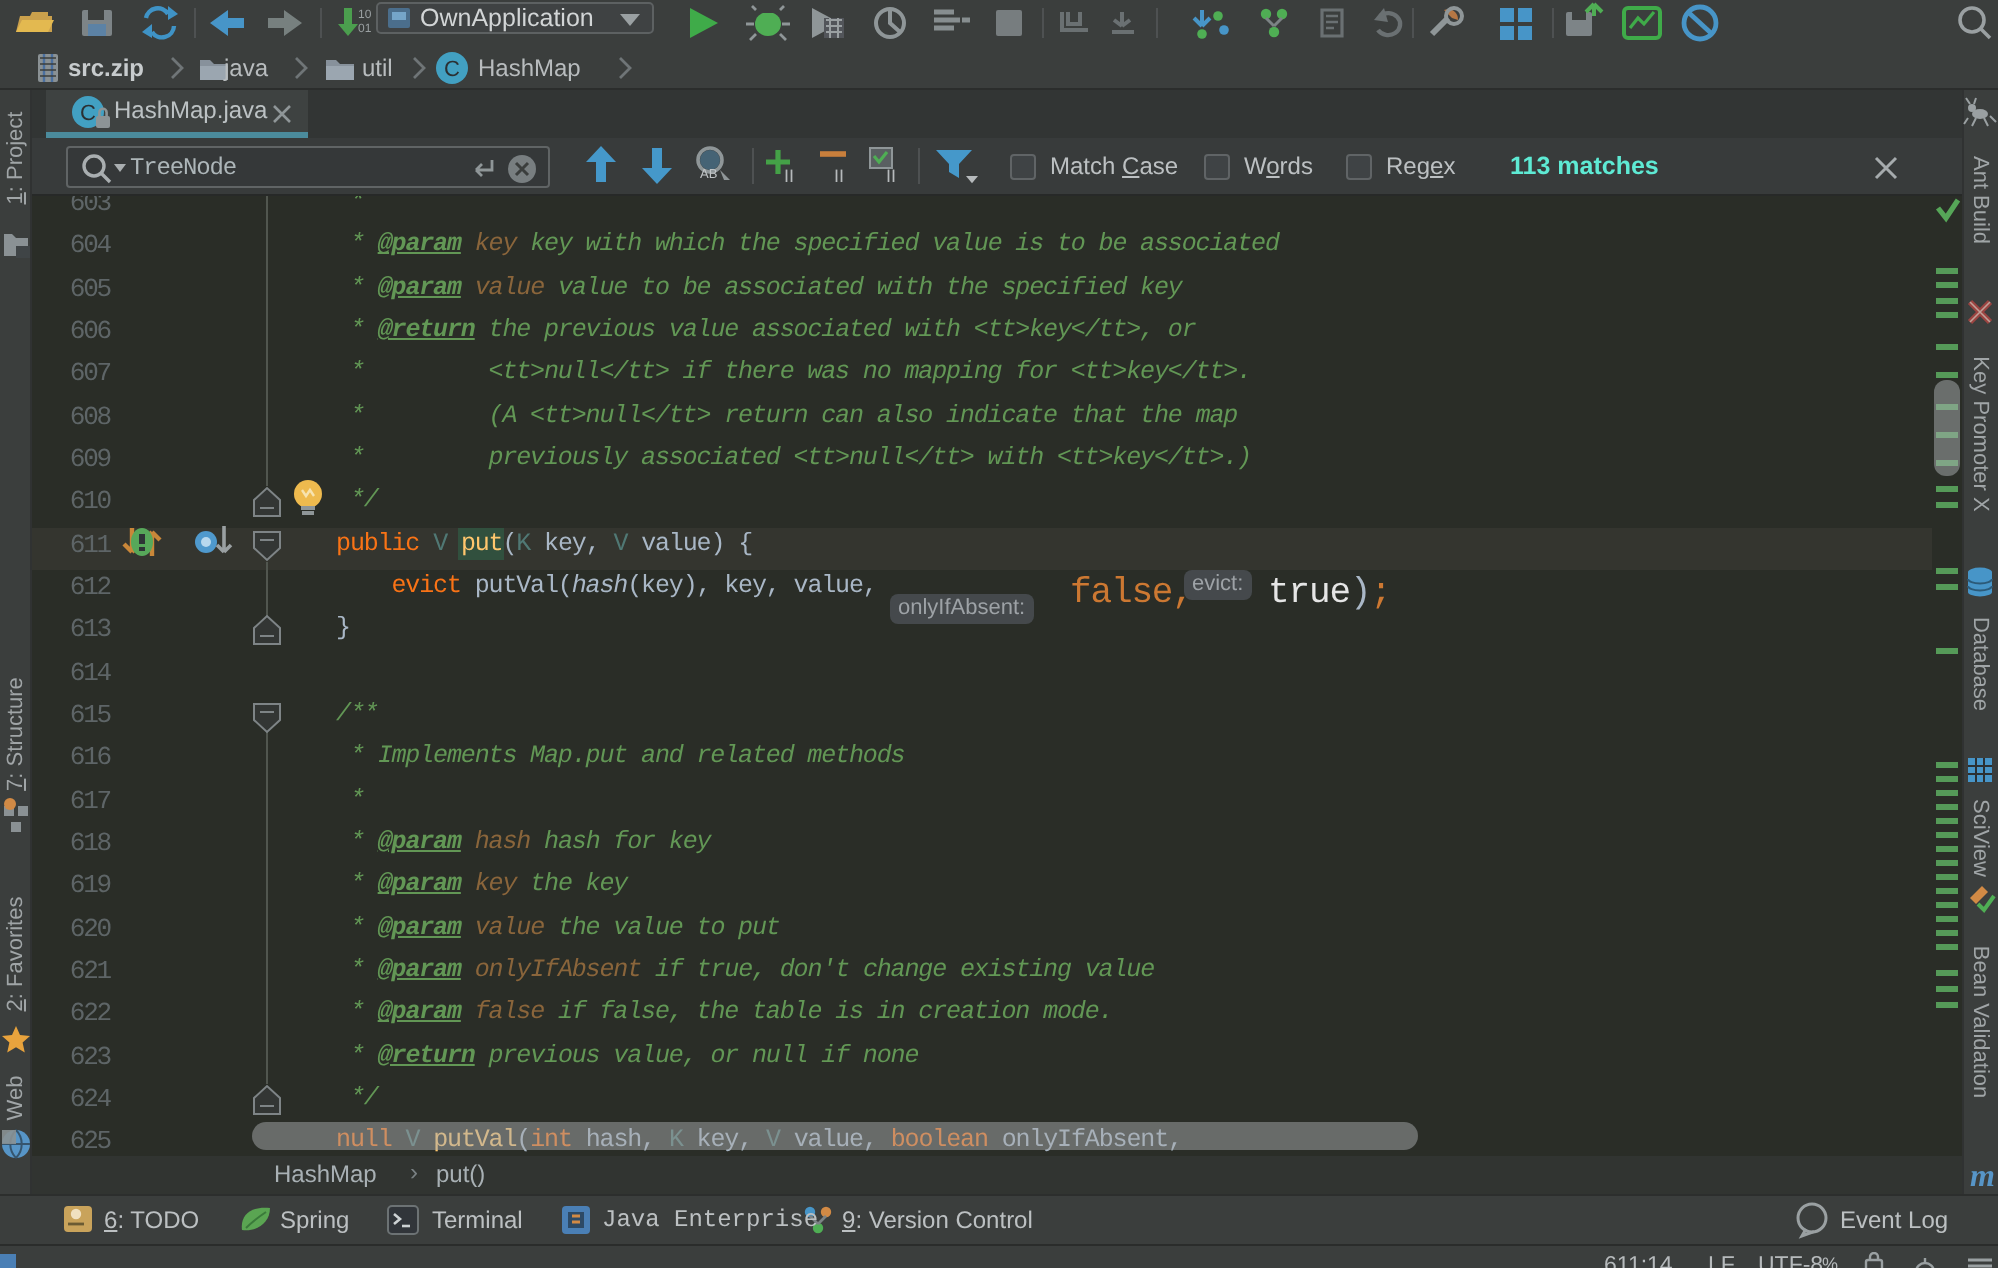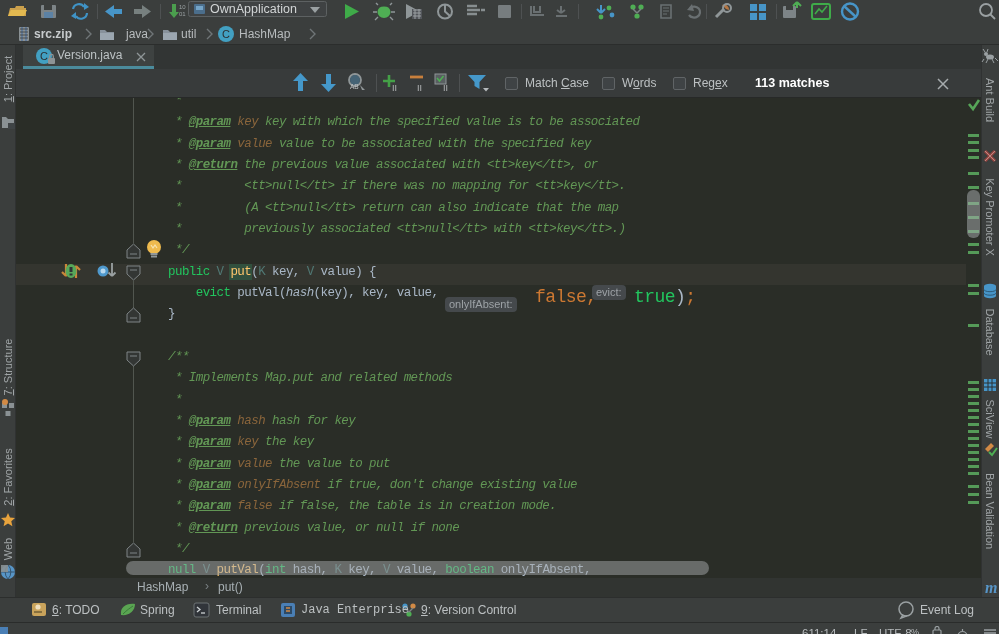--- a/index.html
+++ b/index.html
@@ -19,21 +19,21 @@
   .cbx { position:absolute; width:13px; height:13px; top:8px; background:#3f4345; border:1px solid #606466; border-radius:2px; }
   .cbl { position:absolute; top:7px; color:#bcc0c2; font-size:12px; }
   #editor { left:16px; top:98px; width:965px; height:480px; background:#2a2d27; overflow:hidden; }
   #caretline { position:absolute; left:0; top:166px; width:950px; height:21px; background:#34352f; }
   pre { font-family:"Liberation Mono", monospace; }
   #gutter { position:absolute; left:0px; top:-7px; width:39px; text-align:right; color:#5e6567; font-size:13px; letter-spacing:-1.1px; line-height:21.33px; }
   #code { position:absolute; left:124.3px; top:-7px; color:#a9b7c6; font-size:12.5px; letter-spacing:-0.57px; line-height:21.33px; }
   .cm { color:#629755; font-style:italic; }
   .tag { color:#629755; font-style:italic; font-weight:bold; text-decoration:underline; }
   .tv { color:#8a653b; font-style:italic; }
-  .kw { color:#22c55e; }
+  .kw { color:#f97316; }
   .ty { color:#507874; }
   .md { color:#ffc66d; }
   .put { color:#ffc66d; background:#31503e; box-shadow:0 0 0 1px #31503e; }
   .it { font-style:italic; }
   .chip { position:absolute; background:#45494c; color:#9da2a6; border-radius:4px; font-size:11px; height:15px; line-height:15px; padding:0 4px; font-family:"Liberation Sans",sans-serif; }
   .mono12 { font-family:"Liberation Mono",monospace; font-size:18px; letter-spacing:-0.57px; }
   #estripe { position:absolute; left:950px; top:0; width:15px; height:480px; }
   .em { position:absolute; left:2px; width:11px; height:3px; background:#559a58; }
   #bcrumb { left:16px; top:578px; width:965px; height:19px; background:#313431; color:#a8b0b4; font-size:12px; }
   #bstripe { left:0; top:597px; width:999px; height:25px; background:#3b3e3d; border-top:1px solid #2c2e2d; color:#bcc0c2; font-size:12px; }
@@ -151,42 +151,55 @@
   <path d="M100 7 h5 l2 2 h7 v8 h-14 z" fill="#87919b"></path>
       <rect x="100" y="10" width="14" height="7" fill="#9ba6b0"></rect>
 
   <path d="M163 7 h5 l2 2 h7 v8 h-14 z" fill="#87919b"></path>
       <rect x="163" y="10" width="14" height="7" fill="#9ba6b0"></rect>
 
   <circle cx="226" cy="11" r="8" fill="#42a0c2"></circle>
   <text x="226" y="15" font-size="11" fill="#2b3033" text-anchor="middle" font-family="Liberation Sans">C</text>
 </svg>
 <span style="position:absolute;left:34px;top:4px;font-weight:bold;color:#c7cbcd">src.zip</span>
-<span style="position:absolute;left:126px;top:4px;">java</span>
+<span style="position:absolute;left:112px;top:4px;">java</span>
 <span style="position:absolute;left:181px;top:4px;">util</span>
 <span style="position:absolute;left:239px;top:4px;">HashMap</span>
 </div>
 <div class="abs" id="lstripe"></div>
 <div class="abs" id="rstripe"></div>
 <div class="abs" id="tabrow">
   <div id="tab">
     <svg width="26" height="21" style="position:absolute;left:12px;top:1px">
       <circle cx="9" cy="10" r="8" fill="#42a0c2"></circle>
       <text x="9" y="14" font-size="11" fill="#2b3033" text-anchor="middle" font-family="Liberation Sans">C</text>
       <rect x="13" y="12" width="7" height="6" rx="1" fill="#8d9496"></rect>
       <path d="M14.7 12 v-1.8 a1.8 1.8 0 0 1 3.6 0 V12" stroke="#8d9496" stroke-width="1.3" fill="none"></path>
     </svg>
-    <span style="position:absolute;left:34px;top:3px;">Version.java</span>
+    <span style="position:absolute;left:34px;top:3px;">HashMap.java</span>
     <svg width="10" height="10" style="position:absolute;left:113px;top:7px">
       <path d="M1 1 L9 9 M9 1 L1 9" stroke="#8f9698" stroke-width="1.3"></path>
     </svg>
   </div>
   <div id="tabuline"></div>
 </div>
 <div class="abs" id="findbar">
+  <div id="ffield">
+    <svg width="30" height="19" style="position:absolute;left:5px;top:1px">
+      <circle cx="8" cy="8" r="5" fill="none" stroke="#a9aeb0" stroke-width="1.7"></circle>
+      <path d="M11.5 11.5 L16 16" stroke="#a9aeb0" stroke-width="1.7"></path>
+      <path d="M18 7 l6 0 l-3 4 z" fill="#a9aeb0"></path>
+    </svg>
+    <span class="mono12" style="position:absolute;left:31px;top:3px;color:#adb6b9;font-size:12px;">TreeNode</span>
+    <svg width="40" height="19" style="position:absolute;left:200px;top:1px">
+      <path d="M12 5 v5 h-8 m0 0 l3 -3 m-3 3 l3 3" stroke="#8f9698" stroke-width="1.4" fill="none"></path>
+      <circle cx="27" cy="9.5" r="7" fill="#787e80"></circle>
+      <path d="M24 6.5 l6 6 m0 -6 l-6 6" stroke="#3b3e3d" stroke-width="1.5"></path>
+    </svg>
+  </div>
   <svg width="700" height="29" style="position:absolute;left:270px;top:0">
 
     <path d="M14 22 L14 12 L9 12 L16.5 4 L24 12 L19 12 L19 22 Z" fill="#4598ca" transform="translate(-2,0)"></path>
     <path d="M42 7 L42 17 L37 17 L44.5 25 L52 17 L47 17 L47 7 Z" fill="#4598ca" transform="translate(-2,-2)"></path>
 
     <circle cx="69" cy="11" r="6" fill="none" stroke="#8f9698" stroke-width="1.8"></circle>
     <circle cx="69" cy="11" r="5" fill="#4f7f9c" opacity="0.6"></circle>
     <text x="64" y="20" font-size="6.5" fill="#c0c4c6" font-family="Liberation Sans">AB</text>
     <path d="M74 16 L79 21 L76 21 Z" fill="#8f9698"></path>
     <rect x="90" y="5" width="1" height="18" fill="#4e5152"></rect>
@@ -204,27 +217,50 @@
 
     <path d="M182 6 L200 6 L193.5 13 L193.5 20 L188.5 17 L188.5 13 Z" fill="#4598ca"></path>
     <path d="M197 19 l6 0 l-3 3.6 z" fill="#b6babc"></path>
   </svg>
   <div class="cbx" style="left:489px;"></div>
     <span class="cbl" style="left:509px;">Match <span style="text-decoration:underline">C</span>ase</span>
   <div class="cbx" style="left:586px;"></div>
     <span class="cbl" style="left:606px;">W<span style="text-decoration:underline">o</span>rds</span>
   <div class="cbx" style="left:657px;"></div>
     <span class="cbl" style="left:677px;">Reg<span style="text-decoration:underline">e</span>x</span>
-  <span style="position:absolute;left:739px;top:7px;color:#ffffff;font-size:12.5px;font-weight:bold;">113 matches</span>
+  <span style="position:absolute;left:739px;top:7px;color:#5eead4;font-size:12.5px;font-weight:bold;">113 matches</span>
   <svg width="14" height="14" style="position:absolute;left:920px;top:8px">
     <path d="M2 2 L12 12 M12 2 L2 12" stroke="#a6abad" stroke-width="1.5"></path>
   </svg>
 </div>
 <div class="abs" id="editor">
   <div id="caretline"></div>
+  <pre id="gutter">603
+604
+605
+606
+607
+608
+609
+610
+611
+612
+613
+614
+615
+616
+617
+618
+619
+620
+621
+622
+623
+624
+625</pre>
 <pre id="code"><span class="cm">     *
      * <span class="tag">@param</span> <span class="tv">key</span> key with which the specified value is to be associated
      * <span class="tag">@param</span> <span class="tv">value</span> value to be associated with the specified key
      * <span class="tag">@return</span> the previous value associated with &lt;tt&gt;key&lt;/tt&gt;, or
      *         &lt;tt&gt;null&lt;/tt&gt; if there was no mapping for &lt;tt&gt;key&lt;/tt&gt;.
      *         (A &lt;tt&gt;null&lt;/tt&gt; return can also indicate that the map
      *         previously associated &lt;tt&gt;null&lt;/tt&gt; with &lt;tt&gt;key&lt;/tt&gt;.)
      */</span>
     <span class="kw">public</span> <span class="ty">V</span> <span class="put">put</span>(<span class="ty">K</span> key, <span class="ty">V</span> value) {
         <span class="kw">evict</span> putVal(<span class="it">hash</span>(key), key, value,
@@ -238,21 +274,21 @@
      * <span class="tag">@param</span> <span class="tv">value</span> the value to put
      * <span class="tag">@param</span> <span class="tv">onlyIfAbsent</span> if true, don't change existing value
      * <span class="tag">@param</span> <span class="tv">false</span> if false, the table is in creation mode.
      * <span class="tag">@return</span> previous value, or null if none
      */</span>
     <span class="kw">null</span> <span class="ty">V</span> <span class="md">putVal</span>(<span class="kw">int</span> hash, <span class="ty">K</span> key, <span class="ty">V</span> value, <span class="kw">boolean</span> onlyIfAbsent,</pre>
   <div id="inlays">
     <span class="chip" style="left:429px;top:187px;margin-top:12px;">onlyIfAbsent:</span>
     <span class="mono12" style="position:absolute;left:519px;top:189px;color:#cc7832;">false,</span>
     <span class="chip" style="left:576px;top:187px;">evict:</span>
-    <span class="mono12" style="position:absolute;left:618px;top:189px;"><span style="color:#22c55e">true</span><span style="color:#a9b7c6">)</span><span style="color:#cc7832">;</span></span>
+    <span class="mono12" style="position:absolute;left:618px;top:189px;"><span style="color:#e5e5e5">true</span><span style="color:#a9b7c6">)</span><span style="color:#cc7832">;</span></span>
   </div>
   <div id="folds">
     <svg width="20" height="480" style="position:absolute;left:108px;top:0">
       <path d="M9.5 0 V145" stroke="#51564f" stroke-width="1"></path>
       <path d="M9.5 183 V210" stroke="#51564f" stroke-width="1"></path>
       <path d="M9.5 268 V444" stroke="#51564f" stroke-width="1"></path>
       <g stroke="#7e8486" fill="#333634" stroke-width="1">
         <path d="M3 152 L9.5 146 L16 152 L16 160 L3 160 Z"></path>
           <path d="M6 156 h7"></path>
         <path d="M3 168 L16 168 L16 176 L9.5 182 L3 176 Z"></path>

